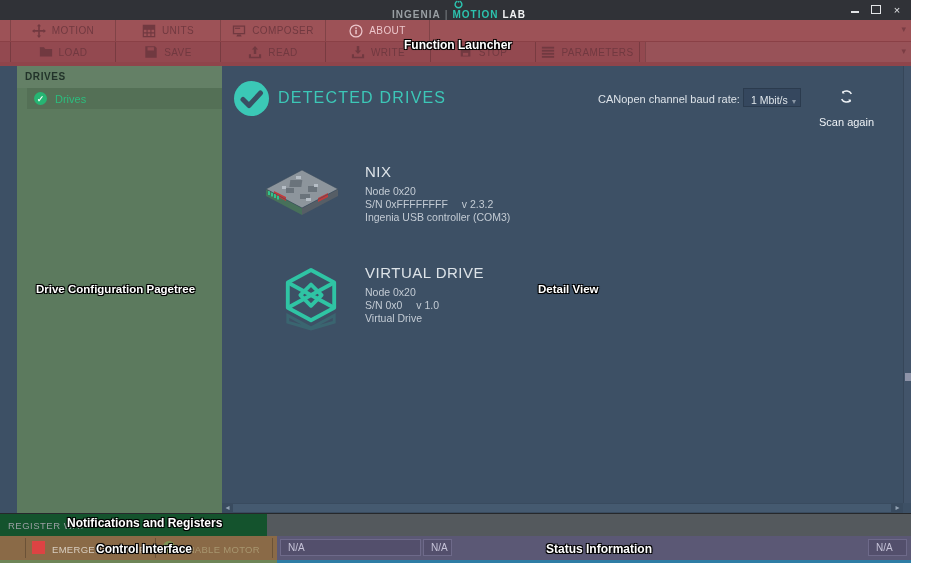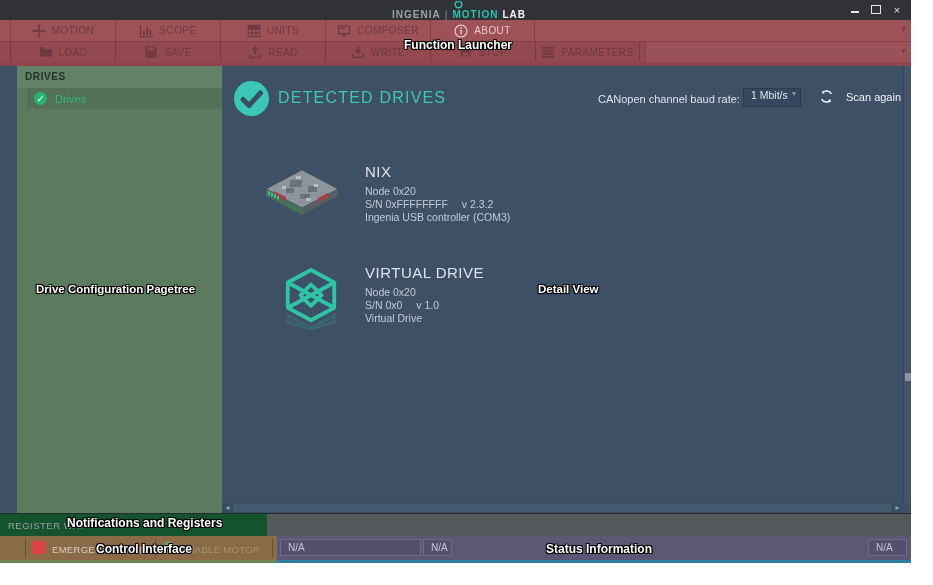--- a/index.html
+++ b/index.html
@@ -43,24 +43,24 @@
   .check-badge{width:13px;height:13px;border-radius:50%;background:#26b573;color:#eafff4;font-size:9px;font-weight:bold;
                display:flex;align-items:center;justify-content:center;margin-left:7px;}
   .sb-item-label{margin-left:8px;font-size:11px;color:#2cbd7e;}
 
   
   .main{position:absolute;left:222px;top:66px;width:689px;height:447px;background:#3d5065;}
   .dd-circle{position:absolute;left:12px;top:15px;width:35px;height:35px;border-radius:50%;background:#3bc8b6;}
   .dd-title{position:absolute;left:56px;top:23px;font-size:16px;letter-spacing:1.2px;color:#3cc7b7;}
   .baud-label{position:absolute;left:376px;top:27px;font-size:11px;color:#dce2e8;}
   .baud-select{position:absolute;left:521px;top:22px;width:58px;height:19px;background:#35475e;border:1px solid #2b3b4e;
-               box-sizing:border-box;display:flex;align-items:flex-start;}
+               box-sizing:border-box;display:flex;align-items:flex-end;}
   .baud-value{font-size:10.5px;color:#dfe5ea;padding-left:7px;flex:1;}
   .baud-caret{font-size:8px;color:#8a97a6;padding-right:4px;}
-  .scan-btn{position:absolute;left:597px;top:23px;display:flex;align-items:center;gap:12px;}
+  .scan-btn{position:absolute;left:597px;top:23px;display:flex;align-items:center;gap:12px;flex-direction:column;}
   .scan-icon{width:15px;height:15px;}
   .scan-label{font-size:11px;color:#eef2f6;}
 
   .drive-item{position:absolute;left:0;width:640px;height:80px;}
   .drive-item.nix{top:95px;}
   .drive-item.vd{top:196px;}
   .drive-art{position:absolute;left:40px;top:4px;width:80px;height:62px;}
   .drive-art.cube{left:60px;width:58px;height:66px;}
   .drive-name{position:absolute;left:143px;top:2px;font-size:15px;letter-spacing:.5px;color:#dde3e8;}
   .drive-line{position:absolute;left:143px;font-size:10.5px;color:#c3cbd4;}
@@ -128,26 +128,20 @@
   </div>
 
   <div class="toolbar">
     <div class="tb-row1">
       <div class="tb-cells">
         <div class="tb-cell">
           <svg class="tb-icon" viewBox="0 0 16 16">
               <path fill="currentColor" d="M8 0l2.4 2.7H8.9v4.2h4.2V5.6L16 8l-2.9 2.4V8.9H8.9v4.2h1.5L8 16l-2.4-2.9h1.5V8.9H2.9v1.5L0 8l2.9-2.4v1.3h4.2V2.7H5.6z"></path>
             </svg>
           <span class="tb-label">MOTION</span>
-        </div>
-        <div class="tb-cell">
-          <svg class="tb-icon" viewBox="0 0 16 16">
-              <path fill="currentColor" d="M1 1h1.4v12.6H16V15H1zM4.5 8h2.2v4.6H4.5zM8.2 4h2.2v8.6H8.2zM11.9 6.5h2.2v6.1h-2.2z"></path>
-            </svg>
-          <span class="tb-label">SCOPE</span>
         </div>
         <div class="tb-cell">
           <svg class="tb-icon" viewBox="0 0 16 16">
               <path fill="none" stroke="currentColor" stroke-width="1.3" d="M1.5 1.5h13v13h-13zM1.5 5.8h13M1.5 10.2h13M5.8 5.8v8.7M10.2 5.8v8.7"></path>
               <path fill="currentColor" d="M1.5 1.5h13v4.3h-13z"></path>
             </svg>
           <span class="tb-label">UNITS</span>
         </div>
         <div class="tb-cell">
           <svg class="tb-icon" viewBox="0 0 16 16">

